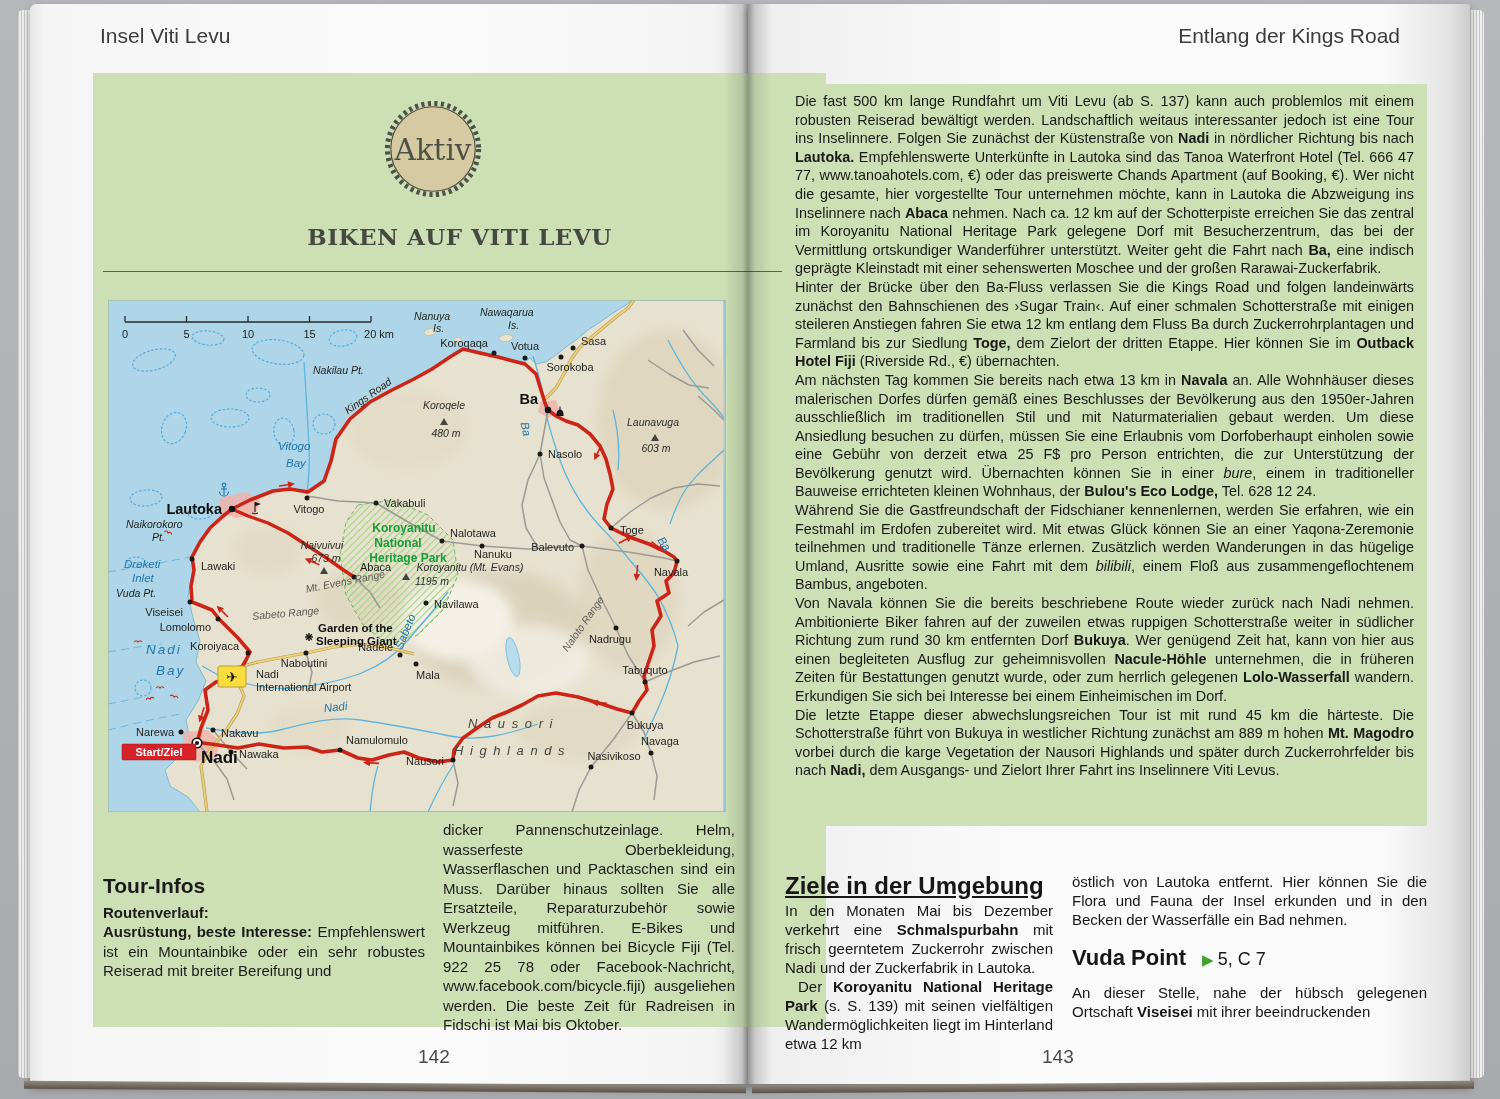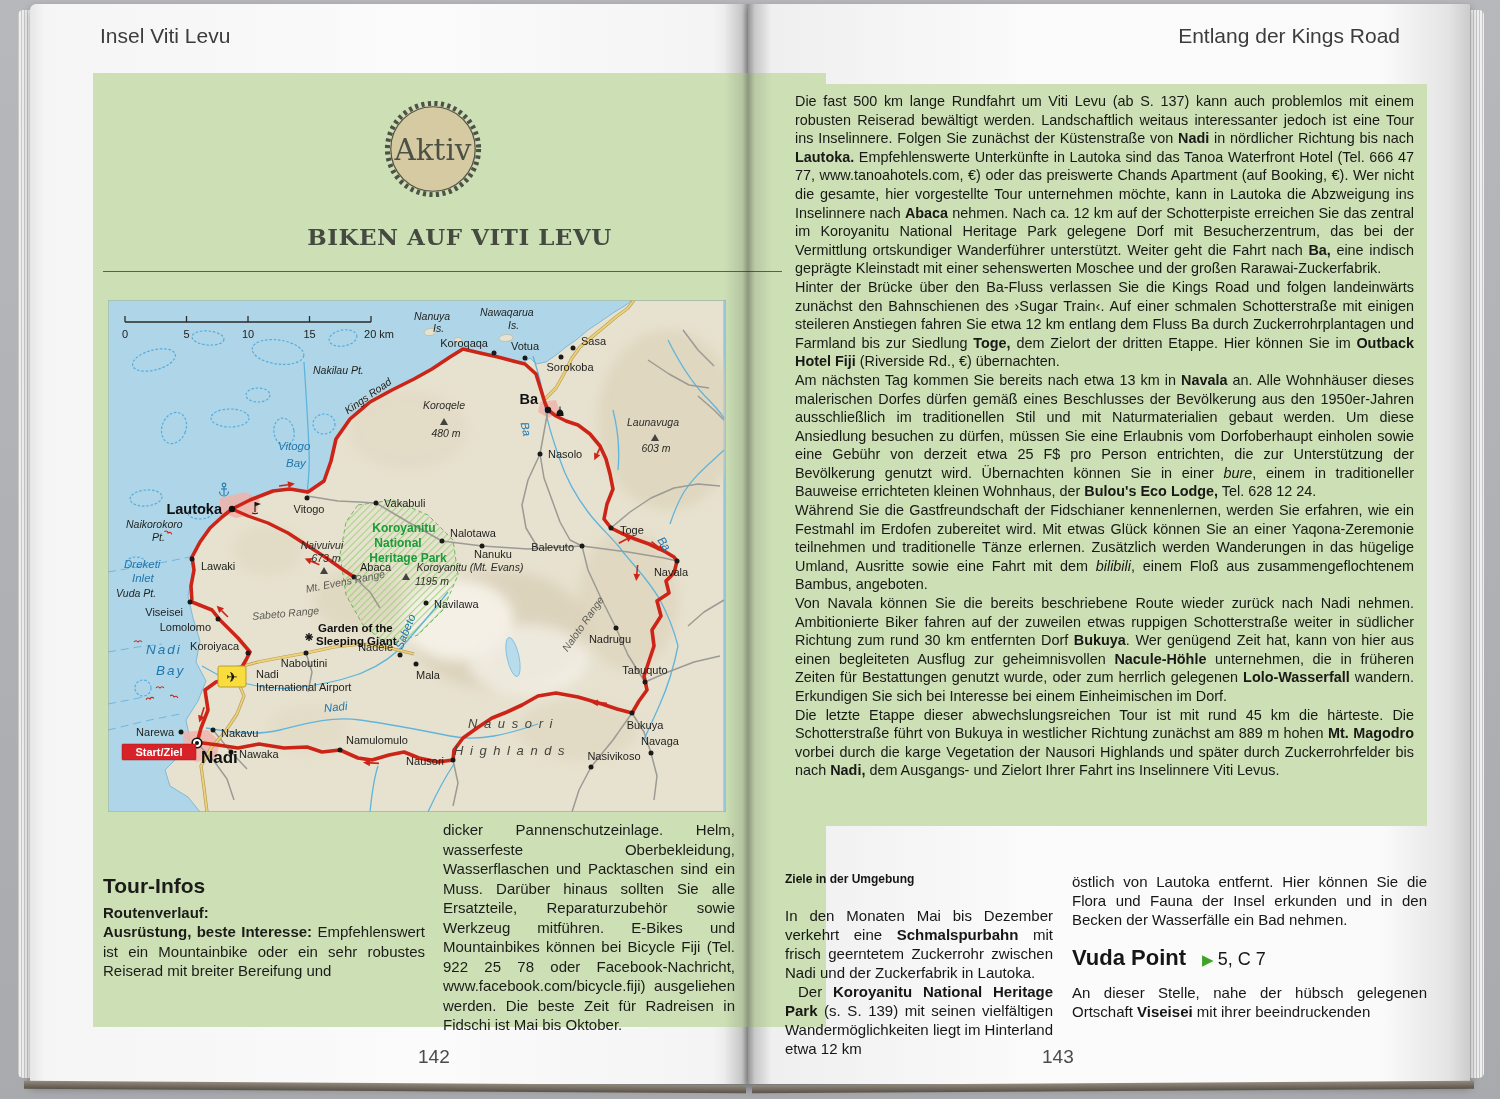--- a/index.html
+++ b/index.html
@@ -45,21 +45,21 @@
 
   .pagenum{position:absolute;top:1046px;font-size:19px;color:#4b4b4b;}
   .pn-l{left:418px;} .pn-r{left:1042px;}
 
   .greenbox{position:absolute;left:782px;top:84px;width:645px;height:742px;background:#cde0b5;
     padding:8px 13px 0 13px;box-sizing:border-box;overflow:hidden;}
   .greenbox p{margin:0;font-size:14.4px;line-height:18.6px;text-align:justify;color:#181816;}
 
   .surr{position:absolute;left:785px;top:872px;width:642px;display:flex;gap:19px;color:#161614;}
   .surr .colA{width:268px;} .surr .colB{flex:1;}
-  .surr h3{margin:0 0 20px 0;font-size:12px;}
+  .surr h3{margin:0 0 1px 0;font-size:24px;text-decoration:underline;}
   .surr p{margin:0;font-size:15px;line-height:19px;text-align:justify;}
   .surr p.indent{text-indent:13px;}
   .poi-head{margin:16px 0 12px 0;display:flex;align-items:baseline;gap:16px;}
   .poi-title{font-size:22px;font-weight:bold;}
   .poi-mark{font-size:18px;}
   .poi-tri{color:#3fa32a;font-size:15px;margin-right:4px;}
 
   
   .map text{font-family:"Liberation Sans",sans-serif;}
   .t-town{font-size:11px;fill:#1e1e1c;}

